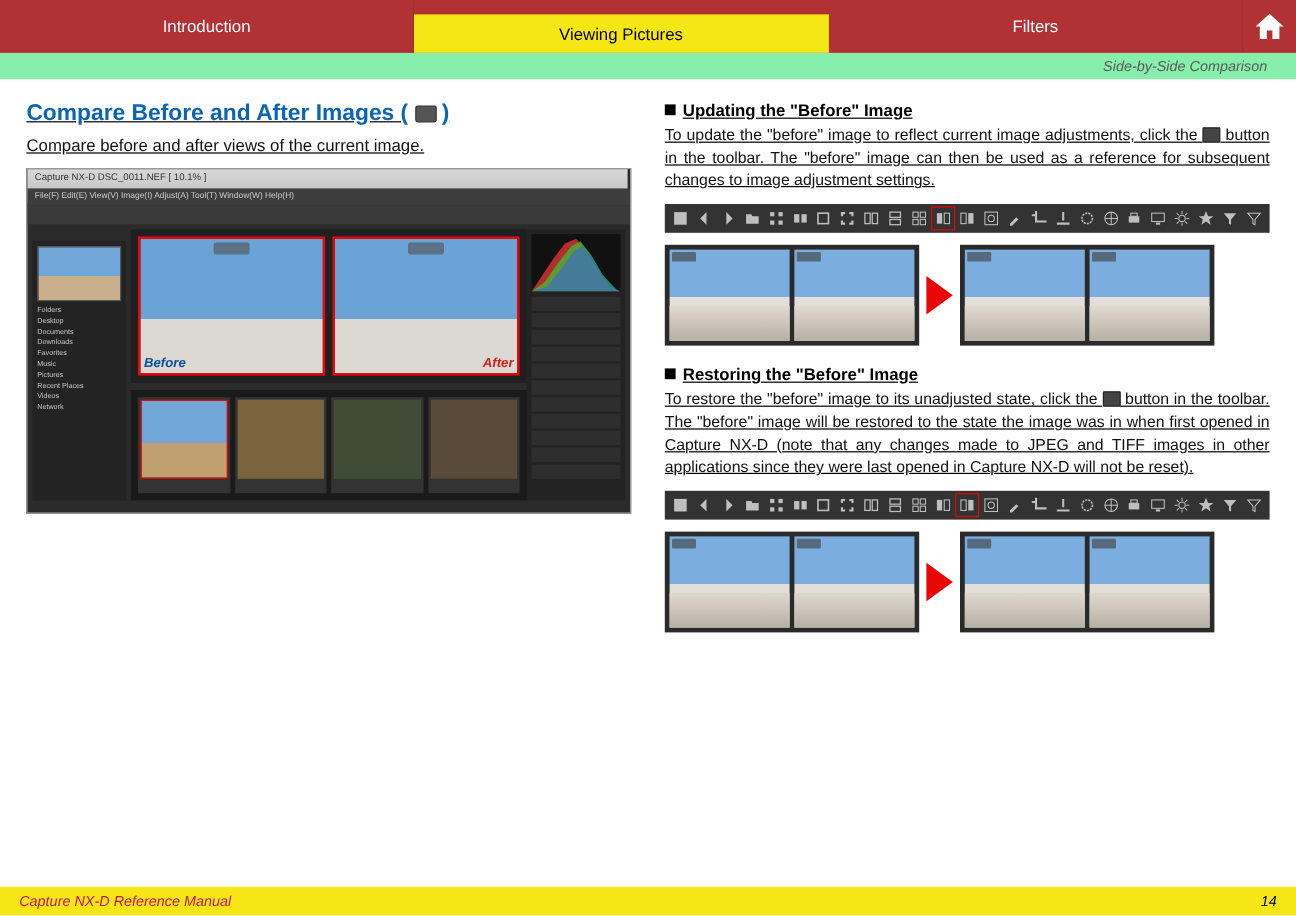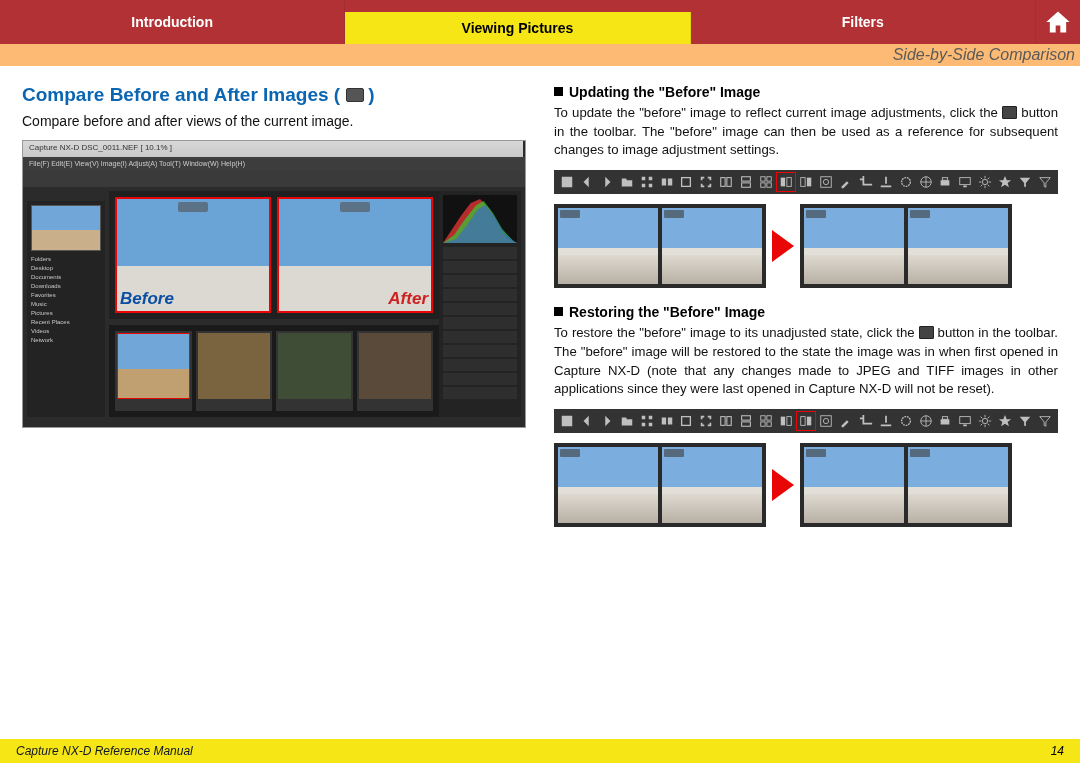--- a/index.html
+++ b/index.html
@@ -1,38 +1,38 @@
 <!DOCTYPE html>
 <html><head>
 <meta charset="utf-8">
 <style>
   * { box-sizing: border-box; margin: 0; padding: 0; }
   body { width: 1080px; height: 763px; font-family: "Segoe UI", Arial, sans-serif; background: #fff; position: relative; overflow: hidden; }
   .topbar { display: flex; height: 44px; background: #b13134; }
-  .tab { flex: 1; display: flex; align-items: center; justify-content: center; color: #fff; font-size: 14px; font-weight: bold; background: #b13134; border-right: 1px solid rgba(0,0,0,0.08); }
+  .tab { flex: 1; display: flex; align-items: center; justify-content: center; color: #fff; font-size: 14px; font-weight: normal; background: #b13134; border-right: 1px solid rgba(0,0,0,0.08); }
   .tab.active { background: #f7e616; color: #000; margin-top: 12px; }
   .home { width: 44px; height: 44px; background: #b13134; display: flex; align-items: center; justify-content: center; }
   .home svg { width: 28px; height: 28px; fill: #fff; }
-  .subhead { display: flex; justify-content: flex-end; align-items: center; background: #fdba74; height: 22px; padding-right: 5px; font-style: italic; color: #5a5a5a; font-size: 16px; }
+  .subhead { display: flex; justify-content: flex-end; align-items: center; background: #86efac; height: 22px; padding-right: 24px; font-style: italic; color: #5a5a5a; font-size: 12px; }
   .page { display: flex; padding: 18px 22px 0 22px; gap: 28px; }
-  .col { flex: 1; min-width: 0; }
+  .col { flex: 1; min-width: 0; text-decoration: underline; }
   .h1 { color: #0a66b3; font-size: 19px; font-weight: bold; margin-bottom: 6px; display: flex; align-items: center; gap: 4px; }
   .h1 .ic { display: inline-flex; width: 18px; height: 14px; background: #555; border: 1px solid #333; border-radius: 2px; position: relative; margin-left: 2px; }
   .body { font-size: 14px; color: #111; line-height: 1.4; }
   .shot { width: 100%; height: 288px; background: #2b2b2b; border: 1px solid #999; margin-top: 8px; position: relative; }
   .shot-title { position: absolute; top: 0; left: 0; right: 2px; height: 28px; background: linear-gradient(#d8d8d8,#bcbcbc); font-size: 8px; color: #333; padding: 2px 6px; }
   .shot-menu { position: absolute; top: 16px; left: 0; right: 0; height: 14px; background: #3d3d3d; font-size: 7px; color: #ccc; padding: 0 6px; line-height: 14px; }
   .shot-tool { position: absolute; top: 30px; left: 0; right: 0; height: 16px; background: #3a3a3a; }
   .shot-side { position: absolute; top: 60px; left: 4px; width: 78px; bottom: 10px; background: #232323; }
   .shot-side-thumb { width: 70px; height: 46px; margin: 4px; background: linear-gradient(#71a7d8 55%, #c9b08a 55%); border: 1px solid #555; }
   .shot-side-tree { margin: 4px; font-size: 6px; color: #c8c8c8; line-height: 9px; }
   .shot-main { position: absolute; top: 50px; left: 86px; width: 330px; height: 128px; background: #202020; display: flex; gap: 6px; padding: 6px; }
   .ba { flex: 1; border: 2px solid #e80606; background: linear-gradient(#6aa3d6 60%, #dcd9d3 60%); position: relative; }
   .ba.after { border-color: #e80606; }
-  .ba-label { position: absolute; bottom: 2px; font-size: 17px; font-style: italic; font-weight: bold; }
+  .ba-label { position: absolute; bottom: 2px; font-size: 11px; font-style: italic; font-weight: bold; }
   .ba-label.before { left: 3px; color: #0a4fa3; }
   .ba-label.after { right: 3px; color: #c22; }
   .ba-top { position: absolute; top: 3px; left: 50%; transform: translateX(-50%); width: 30px; height: 10px; background: rgba(80,80,80,0.6); border-radius: 2px; }
   .shot-strip { position: absolute; left: 86px; width: 330px; top: 184px; height: 92px; background: #1a1a1a; display: flex; gap: 4px; padding: 6px; }
   .strip-thumb { flex: 1; background: #333; position: relative; font-size: 5px; color: #aaa; }
   .strip-thumb .im { position: absolute; inset: 2px 2px 12px 2px; background: linear-gradient(#8a7a5a, #5a4a3a); }
   .strip-thumb:nth-child(1) .im { background: linear-gradient(#71a7d8 55%, #c0a070 55%); border: 1px solid #e80606; }
   .strip-thumb:nth-child(2) .im { background: #7a633f; }
   .strip-thumb:nth-child(3) .im { background: #3f4d36; }
   .strip-thumb:nth-child(4) .im { background: #5a4a3a; }
@@ -49,21 +49,21 @@
   .tb-item { width: 18px; height: 18px; display: flex; align-items: center; justify-content: center; }
   .tb-item svg { width: 14px; height: 14px; fill: #bfbfbf; }
   .tb-item.hl { outline: 1.5px solid #e80606; }
   .pair { display: flex; align-items: center; gap: 6px; margin-bottom: 16px; }
   .pair-img { width: 212px; height: 84px; background: #2a2a2a; display: flex; gap: 4px; padding: 4px; }
   .pair-half { flex: 1; background: linear-gradient(#7baede 52%, #e2dfd9 52%); position: relative; }
   .pair-half::after { content: ""; position: absolute; bottom: 0; left: 0; right: 0; height: 38%; background: linear-gradient(to top, #b8b0a4, #ded9d0); }
   .pair-top { position: absolute; top: 2px; left: 2px; width: 20px; height: 8px; background: rgba(60,60,60,0.6); border-radius: 1px; }
   .arrow { width: 0; height: 0; border-top: 16px solid transparent; border-bottom: 16px solid transparent; border-left: 22px solid #e80606; }
   .footer { position: absolute; bottom: 0; left: 0; right: 0; height: 24px; background: #f7e616; display: flex; align-items: center; justify-content: space-between; padding: 0 16px; font-size: 12px; }
-  .footer .name { font-style: italic; color: #0f172a; }
+  .footer .name { font-style: italic; color: #be185d; }
   .footer .pg { font-weight: normal; font-style: italic; font-size: 12px; color: #000; }
 </style>
 </head>
 <body>
 
 <div class="topbar">
   <div class="tab">Introduction</div>
   <div class="tab active">Viewing Pictures</div>
   <div class="tab">Filters</div>
   <div class="home">

